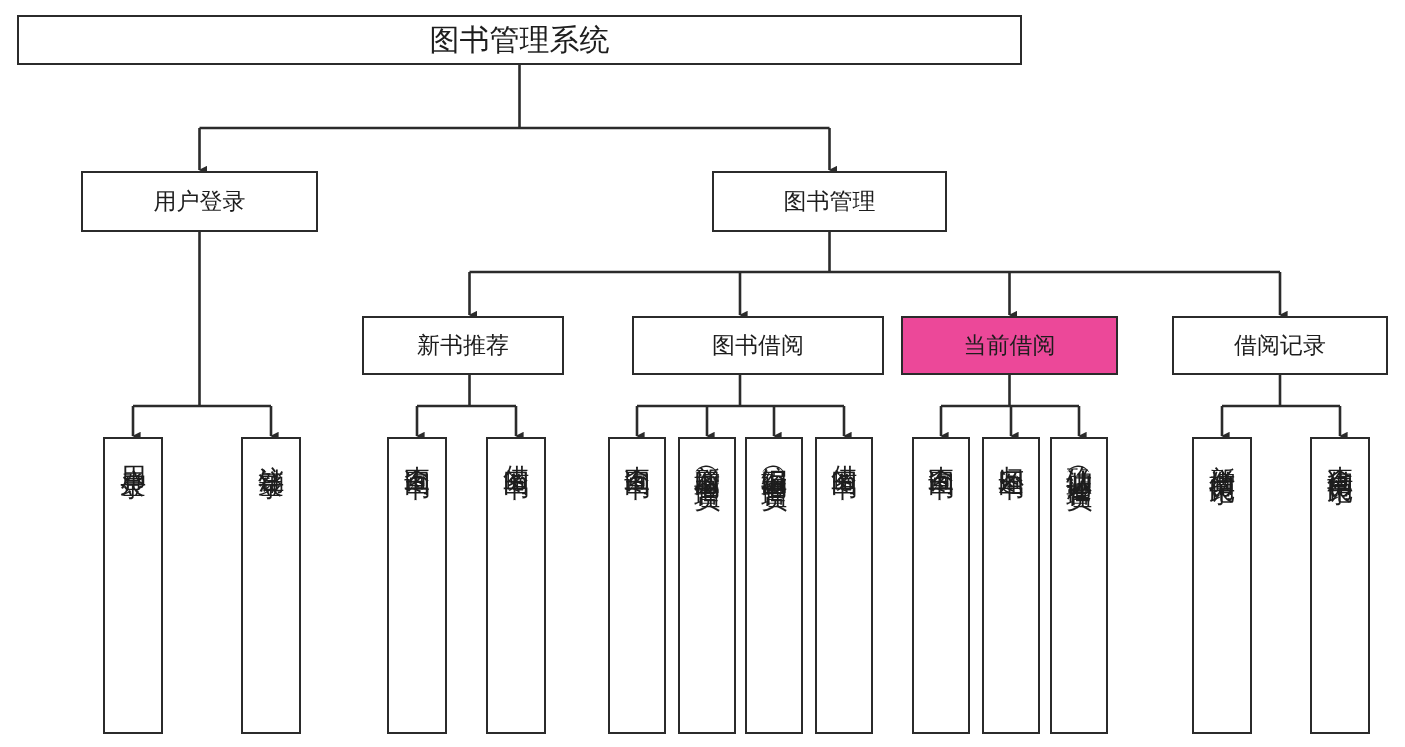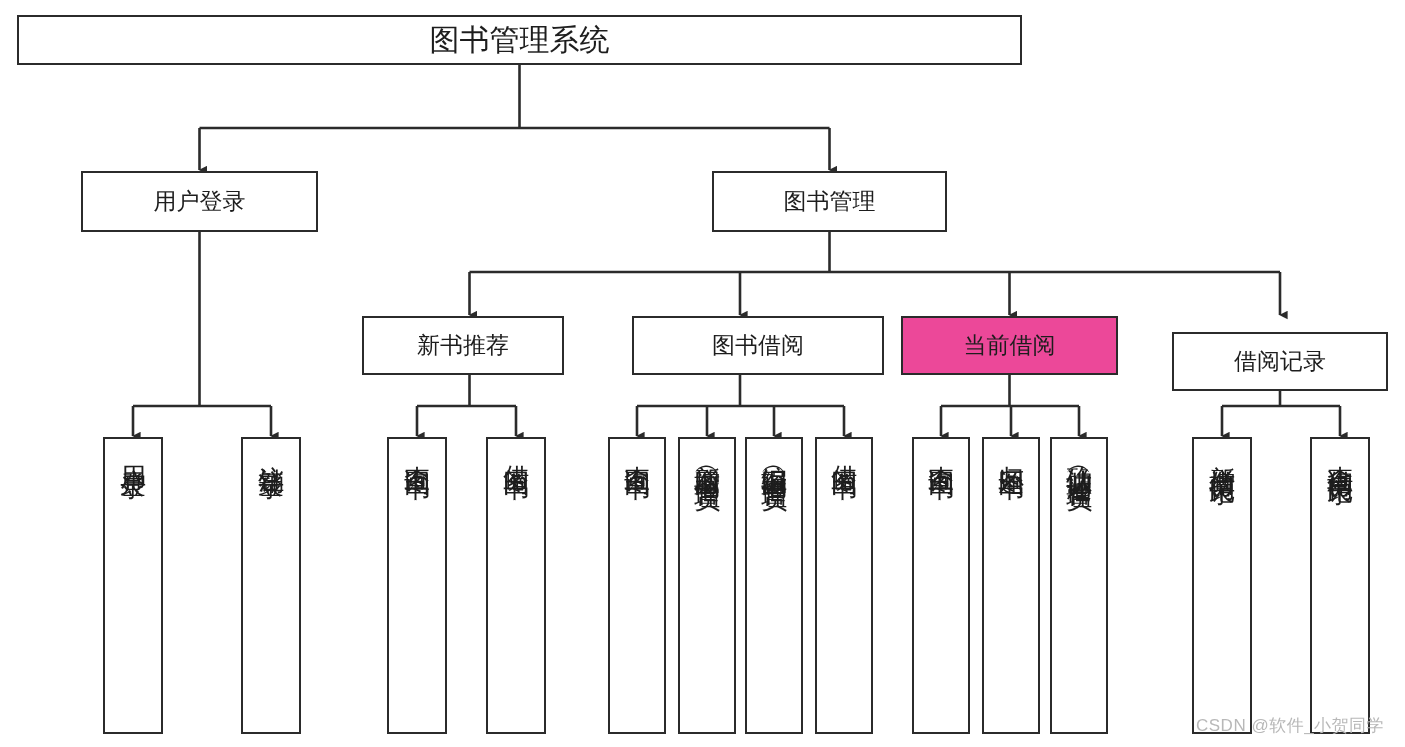--- a/index.html
+++ b/index.html
@@ -124,21 +124,21 @@
       </div>
       <div class="node horiz" style="left: 362px; top: 316px; width: 202px; height: 59px; border-color: rgb(43, 43, 43); background: rgb(255, 255, 255);">
         <span class="node-label">新书推荐</span>
       </div>
       <div class="node horiz" style="left: 632px; top: 316px; width: 252px; height: 59px; border-color: rgb(43, 43, 43); background: rgb(255, 255, 255);">
         <span class="node-label">图书借阅</span>
       </div>
       <div class="node horiz" style="left: 901px; top: 316px; width: 217px; height: 59px; border-color: rgb(43, 43, 43); background: #ec4899;">
         <span class="node-label">当前借阅</span>
       </div>
-      <div class="node horiz" style="left: 1172px; top: 332px; width: 216px; height: 59px; border-color: rgb(43, 43, 43); background: rgb(255, 255, 255); justify-content: center;">
+      <div class="node horiz" style="left: 1172px; top: 316px; width: 216px; height: 59px; border-color: rgb(43, 43, 43); background: rgb(255, 255, 255); justify-content: center;">
         <span class="node-label">借阅记录</span>
       </div>
       <div class="node vert" style="left: 103px; top: 437px; width: 60px; height: 297px; border-color: rgb(43, 43, 43); background: rgb(255, 255, 255);">
         <span class="node-label">用户登录</span>
       </div>
       <div class="node vert" style="left: 241px; top: 437px; width: 60px; height: 297px; border-color: rgb(43, 43, 43); background: rgb(255, 255, 255);">
         <span class="node-label">注销登录</span>
       </div>
       <div class="node vert" style="left: 387px; top: 437px; width: 60px; height: 297px; border-color: rgb(43, 43, 43); background: rgb(255, 255, 255);">
         <span class="node-label">查询图书</span>
@@ -168,14 +168,13 @@
         <span class="node-label">确认归还（管理员）</span>
       </div>
       <div class="node vert" style="left: 1192px; top: 437px; width: 60px; height: 297px; border-color: rgb(43, 43, 43); background: rgb(255, 255, 255);">
         <span class="node-label">新增借阅记录</span>
       </div>
       <div class="node vert" style="left: 1310px; top: 437px; width: 60px; height: 297px; border-color: rgb(43, 43, 43); background: rgb(255, 255, 255);">
         <span class="node-label">查询借阅记录</span>
       </div>
     </div>
 
-  <div class="watermark" style="left:1196px; top:714px;">CSDN @软件_小贺同学</div>
 </div>
 
 </body></html>

